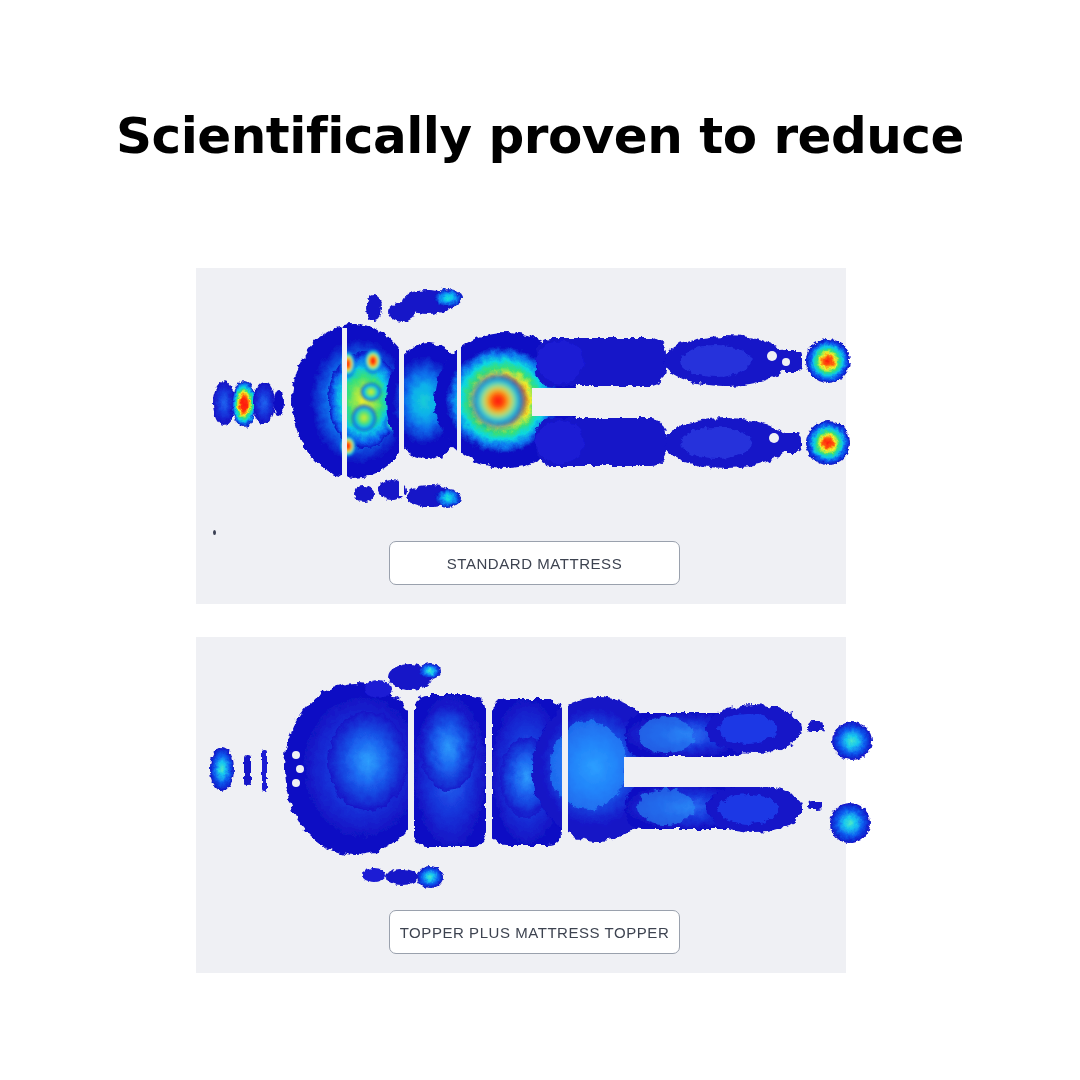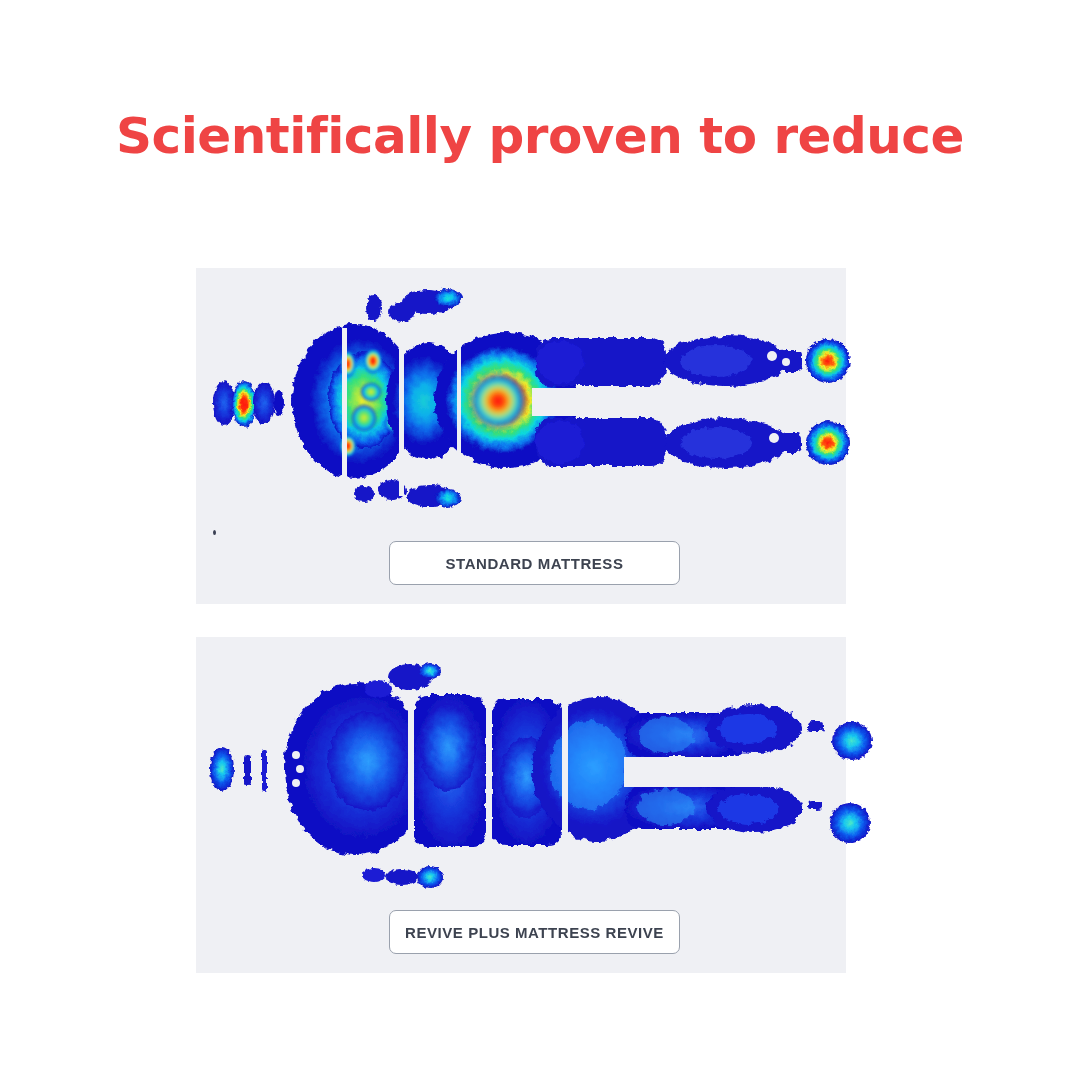--- a/index.html
+++ b/index.html
@@ -22,36 +22,35 @@
     background: #ffffff;
   }
 
   
   .heading {
     position: absolute;
     left: 0;
     top: 100px;
     width: 1080px;
     text-align: center;
-    color: #ef4444;
+    color: #000000;
     font-family: "DejaVu Sans", "Liberation Sans", sans-serif;
     font-weight: bold;
     font-size: 50px;
     line-height: 72px;
     letter-spacing: -0.5px;
   }
   .heading .line { display: block; white-space: nowrap; }
 
   
   .panel {
     position: absolute;
     left: 196px;
     width: 650px;
     background: #eff0f4;
-    font-weight: bold;
   }
   #panel-standard { top: 268px; height: 336px; }
   #panel-revive   { top: 637px; height: 336px; }
 
   .map-stage {
     position: absolute;
     left: 0;
     top: 0;
     width: 688px;
     height: 268px;
@@ -341,17 +340,17 @@
         <rect x="428" y="120" width="200" height="30" fill="#eff0f4"></rect>
 
         <circle cx="100" cy="118" r="4" fill="#eff0f4"></circle>
         <circle cx="104" cy="132" r="4" fill="#eff0f4"></circle>
         <circle cx="100" cy="146" r="4" fill="#eff0f4"></circle>
         <circle cx="610" cy="140" r="5" fill="#eff0f4"></circle>
       </svg>
     </div>
 
     <div class="label-btn">
-      <span>REVIVE PLUS MATTRESS REVIVE</span>
+      <span>TOPPER PLUS MATTRESS TOPPER</span>
     </div>
   </div>
 
 </div>
 
 </body></html>

